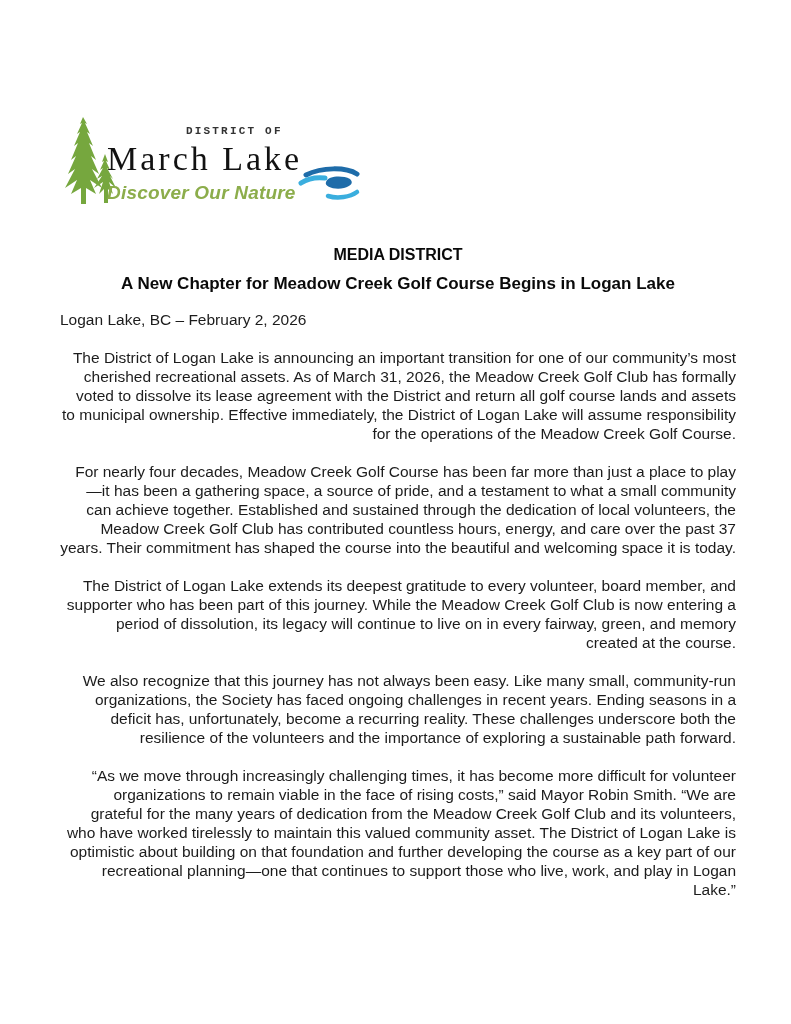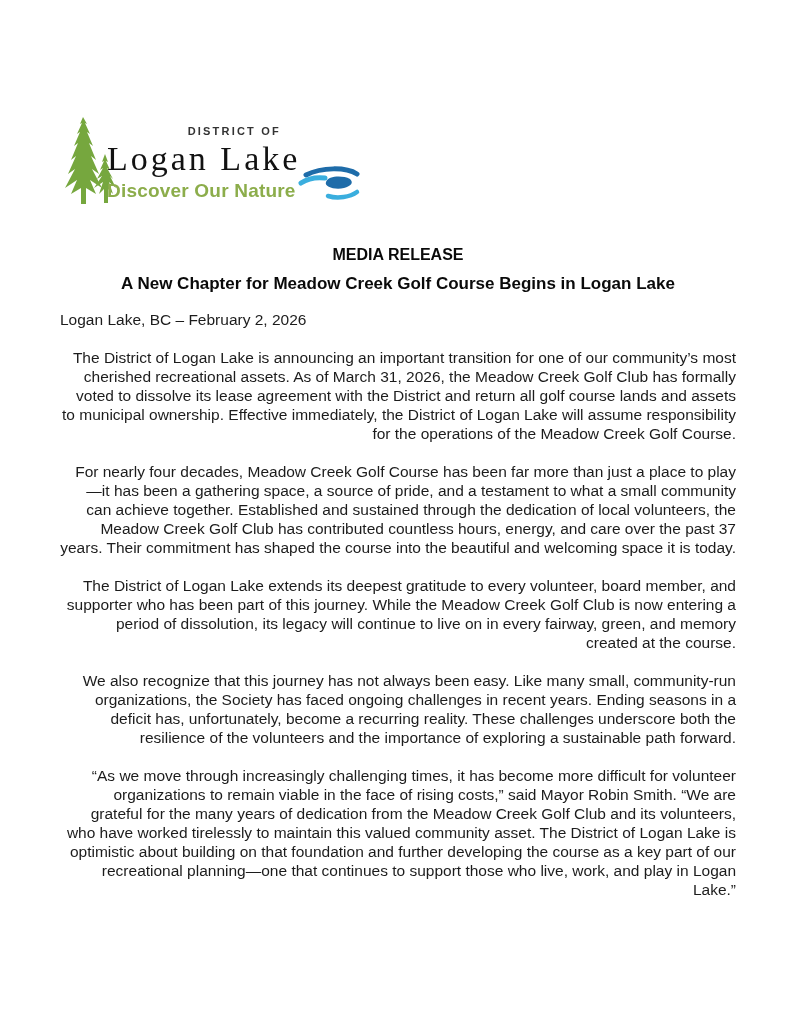--- a/index.html
+++ b/index.html
@@ -18,31 +18,32 @@
   }
   .trees-svg { width: 54px; height: 92px; flex: 0 0 auto; }
   .logo-text { margin-left: -10px; display: flex; flex-direction: column; }
   .district {
     margin-top: 9px;
     text-align: center;
     font-size: 11px;
     font-weight: 700;
     letter-spacing: 2.2px;
     color: #333333;
+    font-family: Liberation Mono, monospace;
   }
   .brand-name {
     margin-top: 2px;
     font-family: "Liberation Serif", serif;
     font-size: 34px;
     line-height: 40px;
     letter-spacing: 3px;
     color: #121212;
     white-space: nowrap;
   }
-  .tagline-row { display: flex; align-items: center; }
+  .tagline-row { display: flex; align-items: flex-end; font-style: italic; }
   .tagline {
     font-size: 19px;
     line-height: 19px;
     font-weight: 700;
     letter-spacing: 0.2px;
     color: #8cad4b;
     white-space: nowrap;
   }
   .swirl-svg { margin-left: 2px; margin-top: -15px; }
 
@@ -87,35 +88,35 @@
     <svg class="trees-svg" viewBox="0 0 54 92" aria-hidden="true">
       <g fill="#76a73e">
 
         <polygon points="20,1 17,8 19,7 14,18 17,16 11,30 15,27 8,44 13,40 5,58 12,53 2,72 14,64 8,78 18,72 18,88 23,88 23,72 33,78 27,64 39,72 29,53 36,58 28,40 33,44 26,27 30,30 24,16 27,18 22,7 24,8"></polygon>
 
         <polygon points="42,38 39,46 41,45 37,54 40,52 34,63 39,60 31,72 40,66 36,78 41,73 41,87 45,87 45,73 50,78 46,66 53,72 47,60 50,63 44,52 47,54 43,45 45,46"></polygon>
       </g>
     </svg>
     <div class="logo-text">
       <div class="district">DISTRICT OF</div>
-      <div class="brand-name">Logan Lake</div>
+      <div class="brand-name">March Lake</div>
       <div class="tagline-row">
         <span class="tagline">Discover Our Nature</span>
         <svg class="swirl-svg" width="64" height="38" viewBox="0 0 64 38" aria-hidden="true">
           <path d="M8 11 C24 3 48 3 59 10" fill="none" stroke="#1e6ca9" stroke-width="5" stroke-linecap="round"></path>
           <path d="M3 19 C9 15 18 13 27 14" fill="none" stroke="#3aaede" stroke-width="5" stroke-linecap="round"></path>
           <path d="M52 15 C44 11 30 12 28 18 C26 23 37 26 46 24 C53 22 56 19 52 15 Z" fill="#1e6ca9"></path>
           <path d="M30 32 C40 35 52 33 59 28" fill="none" stroke="#3aaede" stroke-width="4.5" stroke-linecap="round"></path>
         </svg>
       </div>
     </div>
   </header>
 
   <main class="content">
-    <h1 class="kicker">MEDIA RELEASE</h1>
+    <h1 class="kicker">MEDIA DISTRICT</h1>
     <h2 class="headline">A New Chapter for Meadow Creek Golf Course Begins in Logan Lake</h2>
     <p class="dateline">Logan Lake, BC – February 2, 2026</p>
     <p class="para">The District of Logan Lake is announcing an important transition for one of our community’s most cherished recreational assets. As of March 31, 2026, the Meadow Creek Golf Club has formally voted to dissolve its lease agreement with the District and return all golf course lands and assets to municipal ownership. Effective immediately, the District of Logan Lake will assume responsibility for the operations of the Meadow Creek Golf Course.</p>
     <p class="para">For nearly four decades, Meadow Creek Golf Course has been far more than just a place to play—it has been a gathering space, a source of pride, and a testament to what a small community can achieve together. Established and sustained through the dedication of local volunteers, the Meadow Creek Golf Club has contributed countless hours, energy, and care over the past 37 years. Their commitment has shaped the course into the beautiful and welcoming space it is today.</p>
     <p class="para">The District of Logan Lake extends its deepest gratitude to every volunteer, board member, and supporter who has been part of this journey. While the Meadow Creek Golf Club is now entering a period of dissolution, its legacy will continue to live on in every fairway, green, and memory created at the course.</p>
     <p class="para">We also recognize that this journey has not always been easy. Like many small, community-run organizations, the Society has faced ongoing challenges in recent years. Ending seasons in a deficit has, unfortunately, become a recurring reality. These challenges underscore both the resilience of the volunteers and the importance of exploring a sustainable path forward.</p>
     <p class="para">“As we move through increasingly challenging times, it has become more difficult for volunteer organizations to remain viable in the face of rising costs,” said Mayor Robin Smith. “We are grateful for the many years of dedication from the Meadow Creek Golf Club and its volunteers, who have worked tirelessly to maintain this valued community asset. The District of Logan Lake is optimistic about building on that foundation and further developing the course as a key part of our recreational planning—one that continues to support those who live, work, and play in Logan Lake.”</p>
   </main>
 
 </div>

